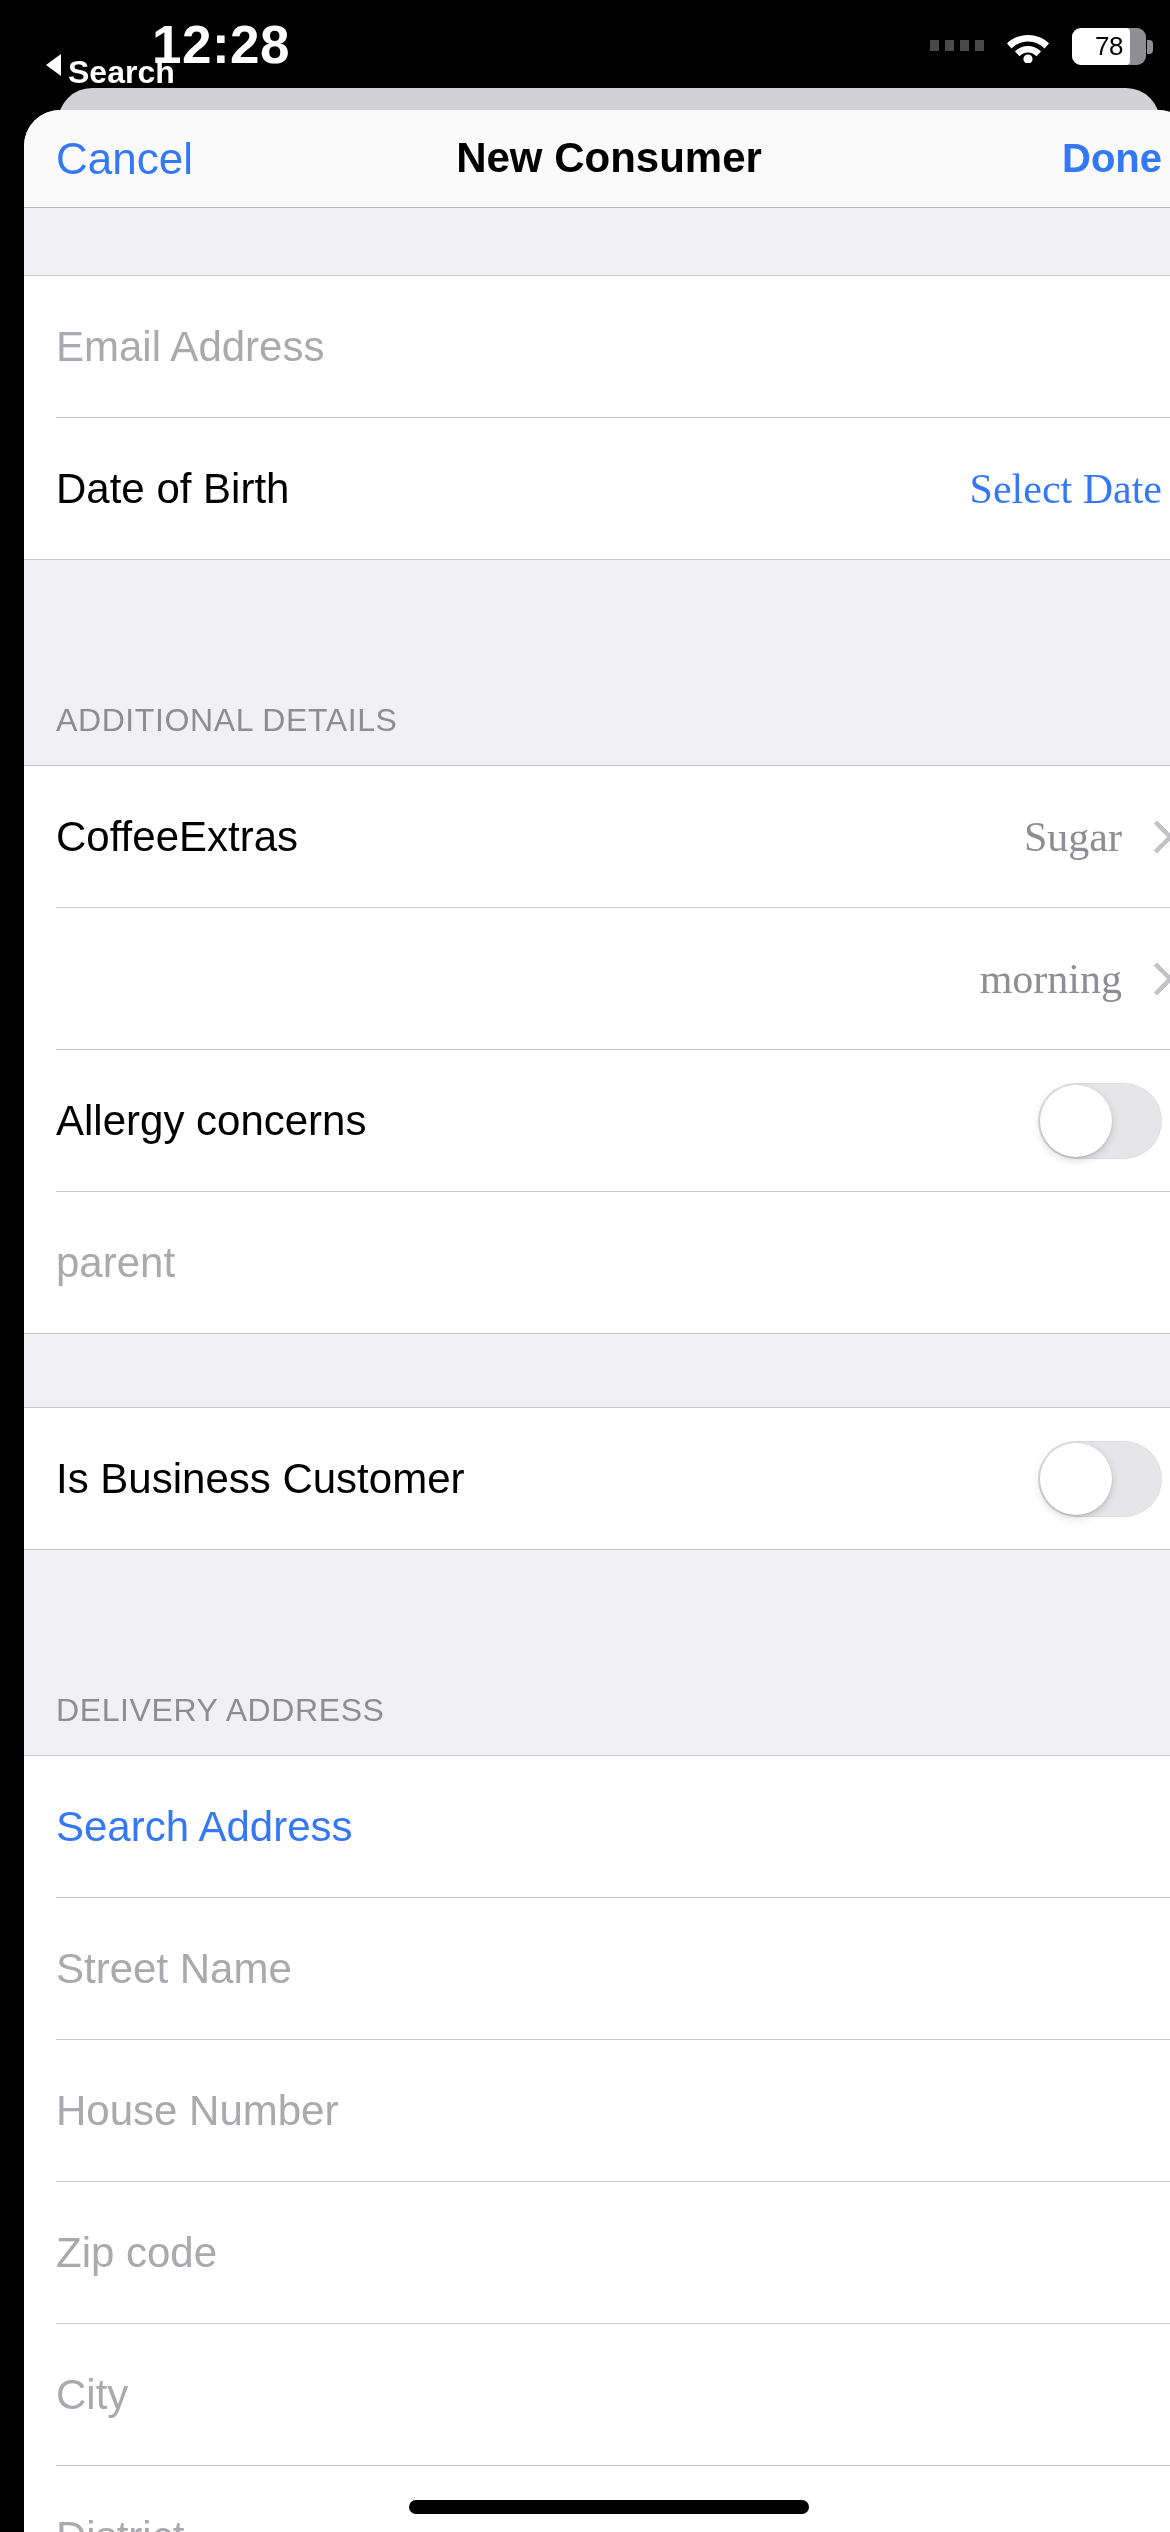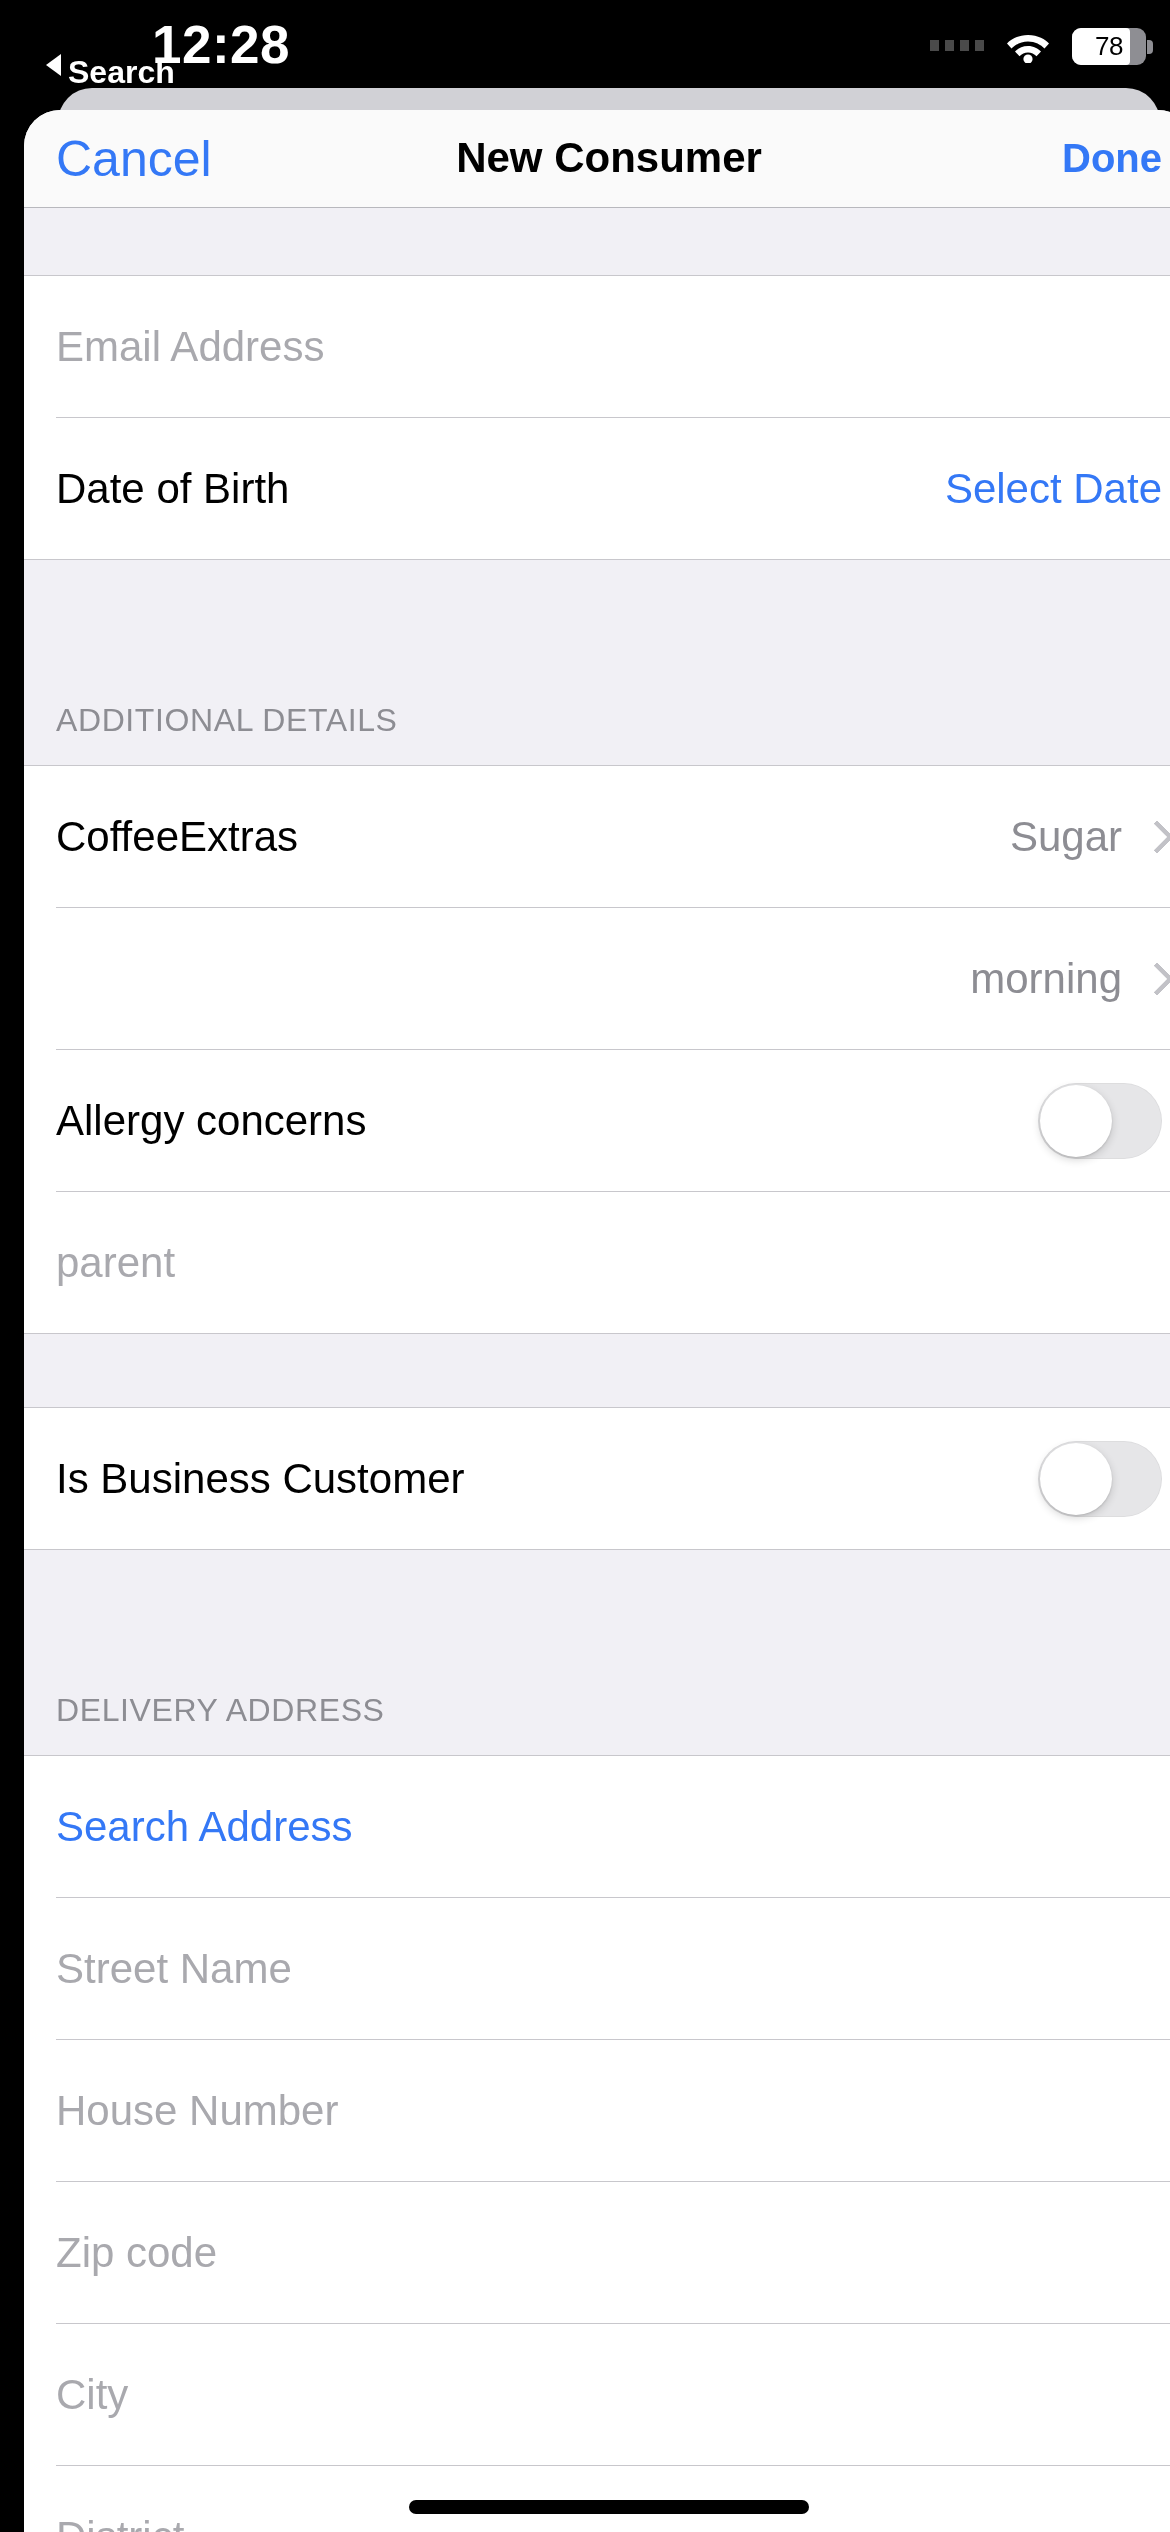--- a/index.html
+++ b/index.html
@@ -87,21 +87,21 @@
   
   .navbar {
     position:relative;
     height:98px;
     background:#fafafa;
     border-bottom:1px solid #b8b8bd;
     display:flex; align-items:center;
     padding:0 32px;
   }
   .nav-cancel {
-    font-size:50px; color:#3478f6; font-weight:400;
+    font-size:44px; color:#3478f6; font-weight:400;
     white-space:nowrap;
   }
   .nav-title {
     position:absolute; left:0; right:0; top:0; bottom:1px;
     display:flex; align-items:center; justify-content:center;
     font-size:42px; font-weight:700; color:#000;
     pointer-events:none;
   }
   .nav-done {
     margin-left:auto;
@@ -148,21 +148,21 @@
     font-size:42px; color:#000; white-space:nowrap;
   }
   .row-label.placeholder { color:#a9a9ae; }
   .row-label.accent { color:#3478f6; }
 
   .row-right {
     margin-left:auto;
     display:flex; align-items:center; gap:22px;
   }
   .row-value {
-    font-size:42px; color:#8d8d93; white-space:nowrap;
+    font-size:42px; color:#8d8d93; white-space:nowrap;font-family:Liberation Serif, serif;
   }
   .row-value.accent { color:#3478f6; }
 
   .chev {
     width:18px; height:32px; position:relative; flex:none;
   }
   .chev::before {
     content:""; position:absolute; left:1px; top:4px;
     width:19px; height:19px;
     border-right:5px solid #c2c2c7;

